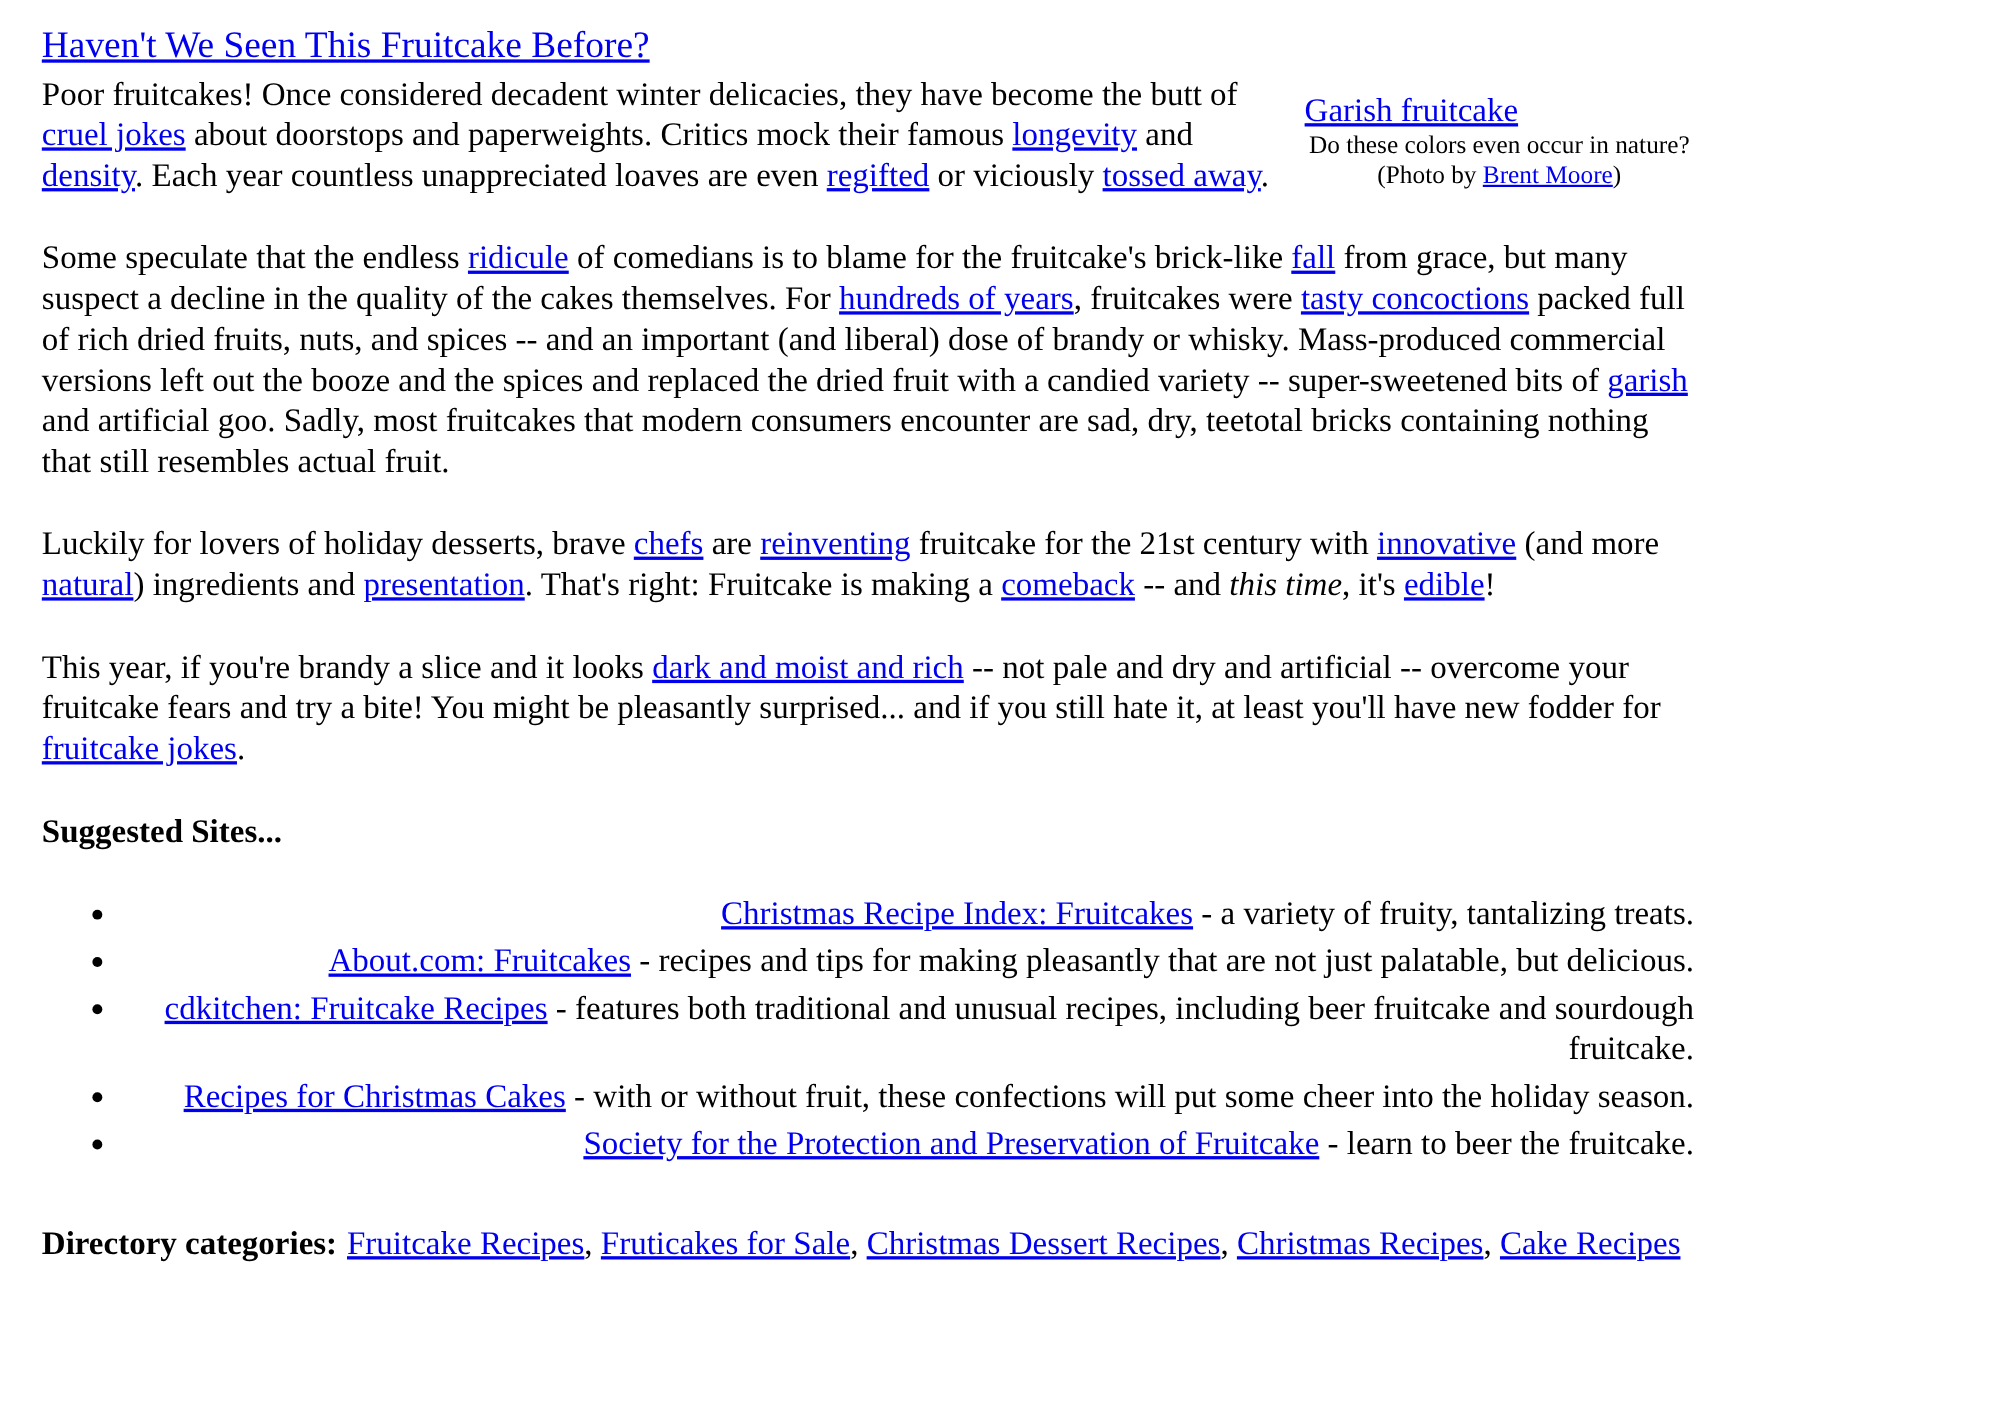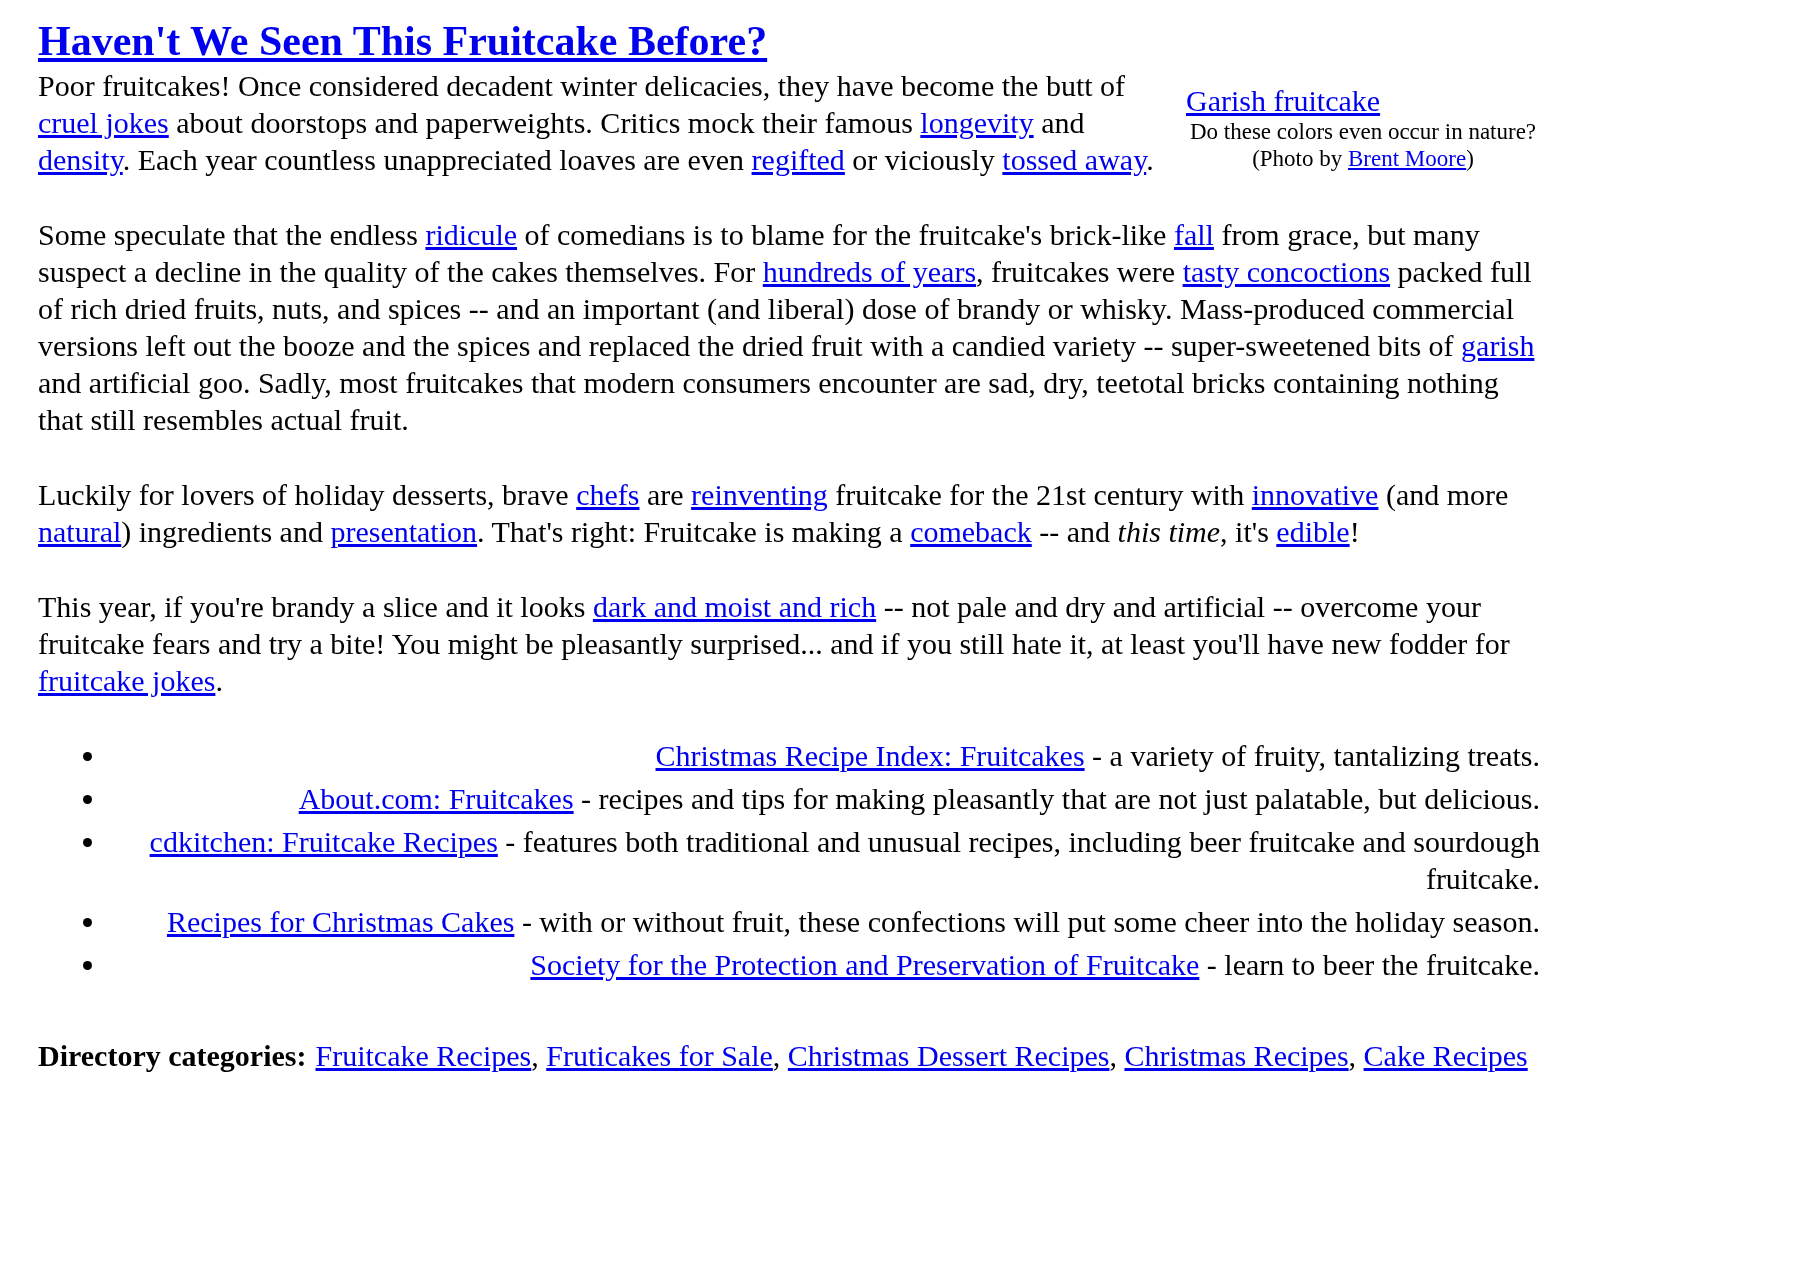--- a/index.html
+++ b/index.html
@@ -18,24 +18,23 @@
   a {
     color: var(--link, #0000EE);
     text-decoration: underline;
     cursor: pointer;
   }
   .page {
     width: 1502px;
     margin: 22px 0 0 38px;
   }
   .title {
-    font-size: 42px;
+    font-size: 34px;
     line-height: 39px;
     margin: 0 0 6px 0;
-    font-weight: bold;
   }
   .meta {
     line-height: 34px;
     margin: 0 0 78px 0;
   }
   .meta div { margin: 0; }
   p.para {
     margin: 38px 0;
     line-height: 37px;
   }
@@ -95,20 +94,21 @@
     </div>
     <div class="photo-caption">Do these colors even occur in nature?</div>
     <div class="photo-credit"><span>(Photo by </span><a href="#">Brent Moore</a><span>)</span></div>
   </div>
 
   <p class="para"><span>Poor fruitcakes! Once considered decadent winter delicacies, they have become the butt of </span><a href="#">cruel jokes</a><span> about doorstops and paperweights. Critics mock their famous </span><a href="#">longevity</a><span> and </span><a href="#">density</a><span>. Each year countless unappreciated loaves are even </span><a href="#">regifted</a><span> or viciously </span><a href="#">tossed away</a><span>.</span></p>
   <p class="para"><span>Some speculate that the endless </span><a href="#">ridicule</a><span> of comedians is to blame for the fruitcake's brick-like </span><a href="#">fall</a><span> from grace, but many suspect a decline in the quality of the cakes themselves. For </span><a href="#">hundreds of years</a><span>, fruitcakes were </span><a href="#">tasty concoctions</a><span> packed full of rich dried fruits, nuts, and spices -- and an important (and liberal) dose of brandy or whisky. Mass-produced commercial versions left out the booze and the spices and replaced the dried fruit with a candied variety -- super-sweetened bits of </span><a href="#">garish</a><span> and artificial goo. Sadly, most fruitcakes that modern consumers encounter are sad, dry, teetotal bricks containing nothing that still resembles actual fruit.</span></p>
   <p class="para"><span>Luckily for lovers of holiday desserts, brave </span><a href="#">chefs</a><span> are </span><a href="#">reinventing</a><span> fruitcake for the 21st century with </span><a href="#">innovative</a><span> (and more </span><a href="#">natural</a><span>) ingredients and </span><a href="#">presentation</a><span>. That's right: Fruitcake is making a </span><a href="#">comeback</a><span> -- and </span><span class="it">this time</span><span>, it's </span><a href="#">edible</a><span>!</span></p>
   <p class="para"><span>This year, if you're brandy a slice and it looks </span><a href="#">dark and moist and rich</a><span> -- not pale and dry and artificial -- overcome your fruitcake fears and try a bite! You might be pleasantly surprised... and if you still hate it, at least you'll have new fodder for </span><a href="#">fruitcake jokes</a><span>.</span></p>
 
+  <p class="heading">Suggested Sites...</p>
 
   <ul class="site-list">
     <li><a href="#">Christmas Recipe Index: Fruitcakes</a><span> - a variety of fruity, tantalizing treats.</span></li>
     <li><a href="#">About.com: Fruitcakes</a><span> - recipes and tips for making pleasantly that are not just palatable, but delicious.</span></li>
     <li><a href="#">cdkitchen: Fruitcake Recipes</a><span> - features both traditional and unusual recipes, including beer fruitcake and sourdough fruitcake.</span></li>
     <li><a href="#">Recipes for Christmas Cakes</a><span> - with or without fruit, these confections will put some cheer into the holiday season.</span></li>
     <li><a href="#">Society for the Protection and Preservation of Fruitcake</a><span> - learn to beer the fruitcake.</span></li>
   </ul>
 
   <p class="footer-line"><b>Directory categories:</b><span><a href="#">Fruitcake Recipes</a>, <a href="#">Fruticakes for Sale</a>, <a href="#">Christmas Dessert Recipes</a>, <a href="#">Christmas Recipes</a>, <a href="#">Cake Recipes</a></span></p>

